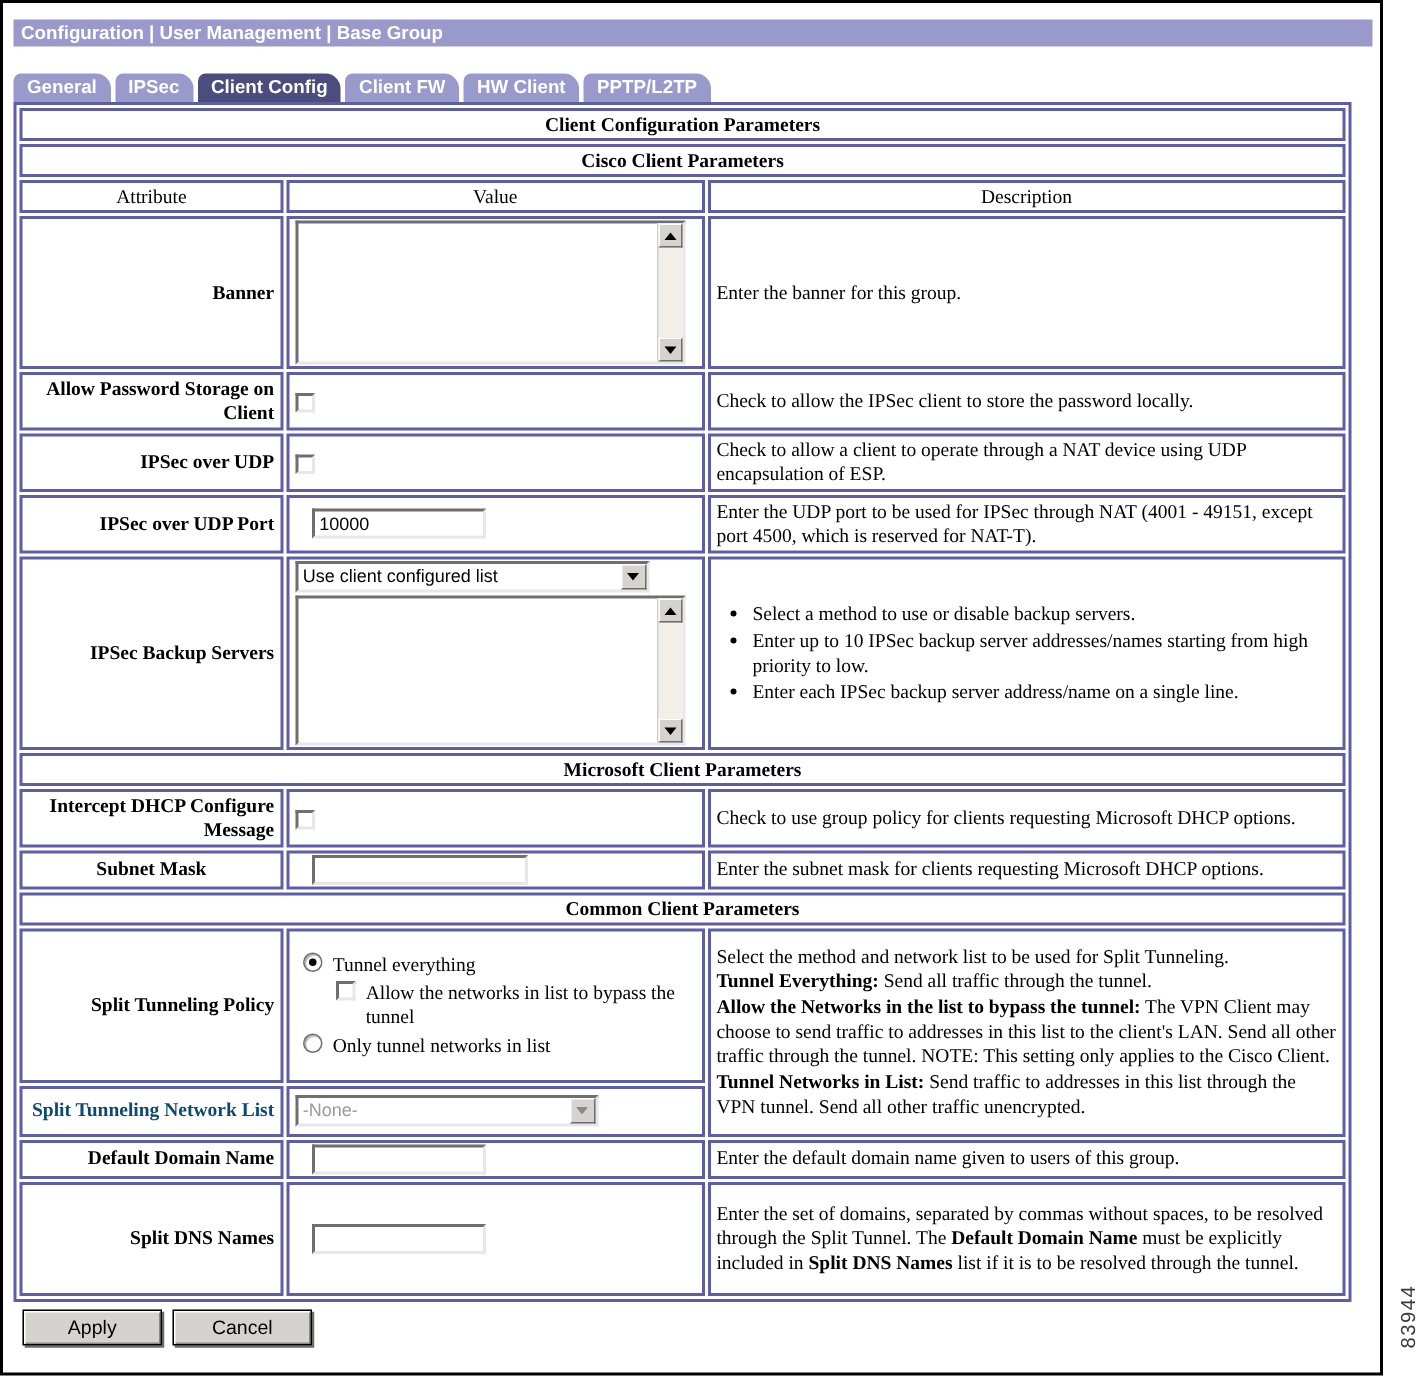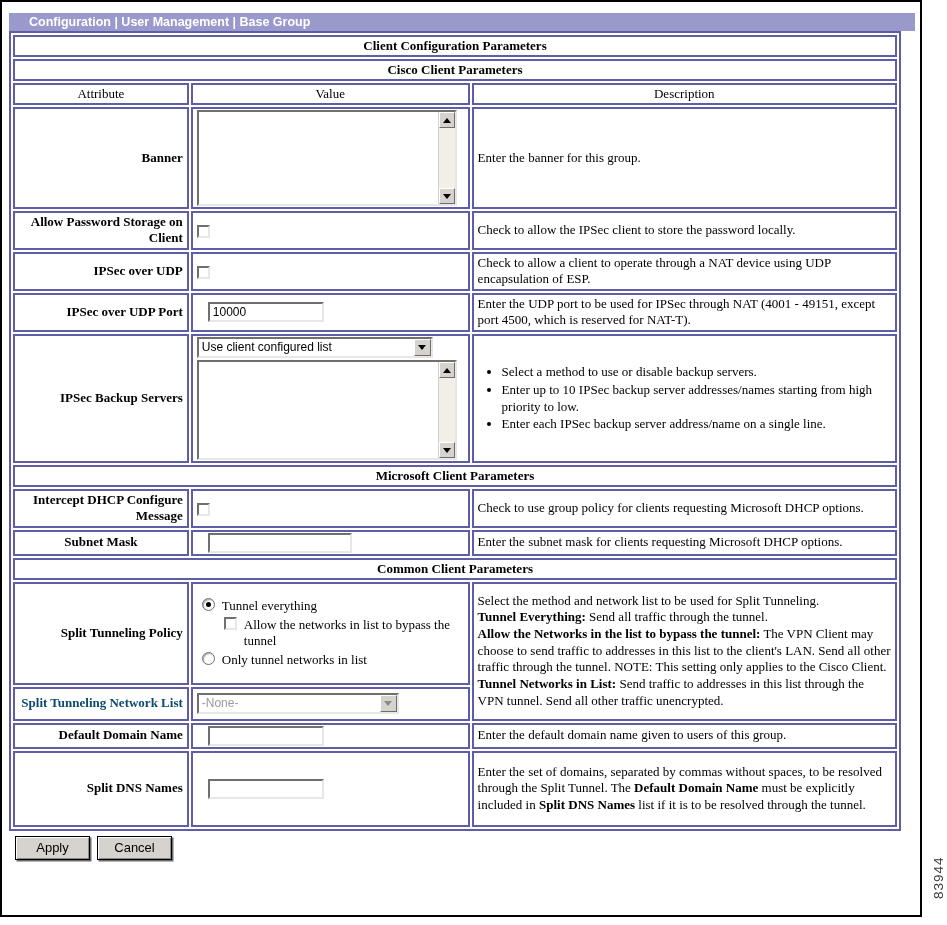--- a/index.html
+++ b/index.html
@@ -4,21 +4,21 @@
 <style>
   * { box-sizing: border-box; margin: 0; padding: 0; }
   html,body { width: 947px; height: 925px; background: #fff; }
   body { position: relative; font-family: "Liberation Serif", "DejaVu Serif", serif; color: #000; }
 
   .frame { position: absolute; left: 0; top: 0; width: 922px; height: 917px;
            border: 2px solid #000; background: #fff; overflow: hidden; }
 
   
   .crumbbar { margin: 11px 5px 0 7px; height: 18px; background: #9999CC;
-              display: flex; align-items: center; padding-left: 20px;
+              display: flex; align-items: center; padding-left: 5px;
               font-family: "Liberation Sans", "DejaVu Sans", sans-serif;
               font-weight: bold; font-size: 12.5px; color: #fff; }
 
   
   .tabs { display: flex; align-items: flex-end; gap: 3px; margin: 18px 0 0 7px; height: 19px; }
   .tab { background: #9999CC; color: #fff; font-family: "Liberation Sans", "DejaVu Sans", sans-serif;
          font-weight: bold; font-size: 12.5px; padding: 2px 9px 3px 9px;
          border-radius: 5px 10px 0 0; cursor: default; white-space: nowrap; }
   .tab.active { background: #4D4D7D; }
 
@@ -76,40 +76,48 @@
             display: flex; align-items: center; justify-content: center; }
   .arrow-up { width: 0; height: 0; border-left: 4px solid transparent;
             border-right: 4px solid transparent; border-bottom: 5px solid #000; }
 
   .optline { display: flex; align-items: flex-start; gap: 7px; margin: 3px 0 3px 5px; line-height: 1.25; }
   .optline .lbl { padding-top: 0; }
   .optline.indent { margin-left: 27px; }
 
   
   .btnrow { margin: 5px 0 0 13px; display: flex; gap: 7px; }
-  .btn { width: 75px; height: 24px; background: #D6D3CE; color: #000;
+  .btn { width: 93px; height: 24px; background: #D6D3CE; color: #000;
          font-family: "Liberation Sans", "DejaVu Sans", sans-serif; font-size: 13px;
          border: 1px solid #000;
          box-shadow: inset 1px 1px 0 #FFFFFF, inset -1px -1px 0 #8A8A8A, 1.5px 1.5px 0 #6B6B6B;
          display: flex; align-items: center; justify-content: center; cursor: default; }
 
   .fignum { position: absolute; left: 931px; top: 899px;
             transform: rotate(-90deg); transform-origin: 0 0;
             font-family: "Liberation Sans", "DejaVu Sans", sans-serif;
             font-size: 13.5px; color: #3A3A3A; letter-spacing: 1px; white-space: nowrap; }
 </style>
 </head>
 <body>
 
 <div class="frame">
 
   <div class="crumbbar">
     <span>Configuration | User Management | Base Group</span>
   </div>
 
+  <div class="tabs">
+    <div class="tab">General</div>
+    <div class="tab">IPSec</div>
+    <div class="tab active">Client Config</div>
+    <div class="tab">Client FW</div>
+    <div class="tab">HW Client</div>
+    <div class="tab">PPTP/L2TP</div>
+  </div>
 
   <table class="cfg">
     <colgroup>
         <col style="width:174px">
         <col style="width:276px">
         <col style="width:421px">
       </colgroup>
 
     <tbody>
         <tr>

